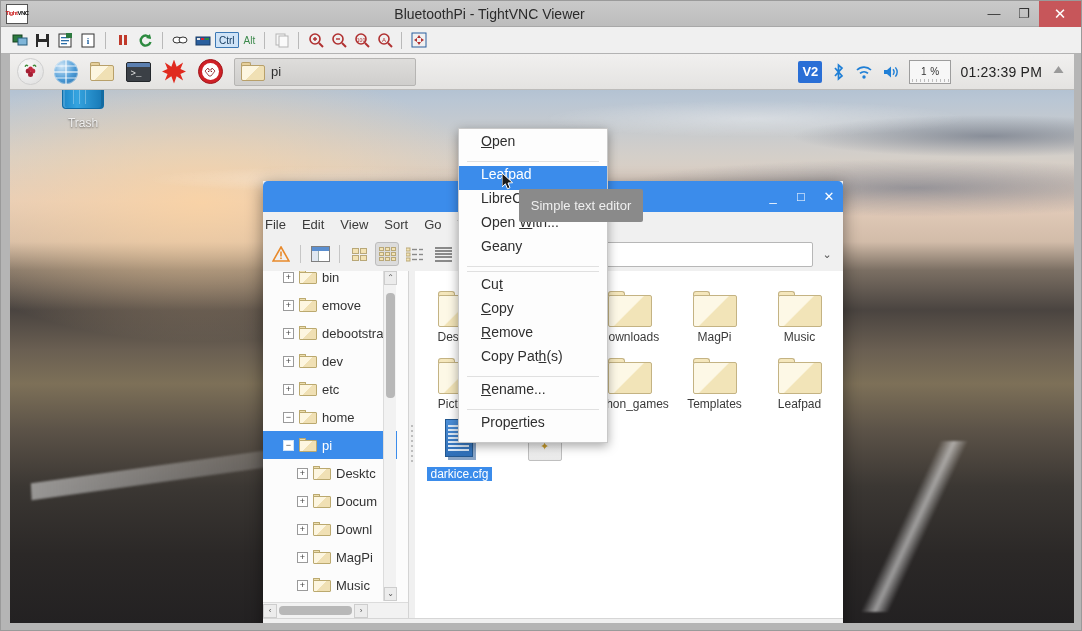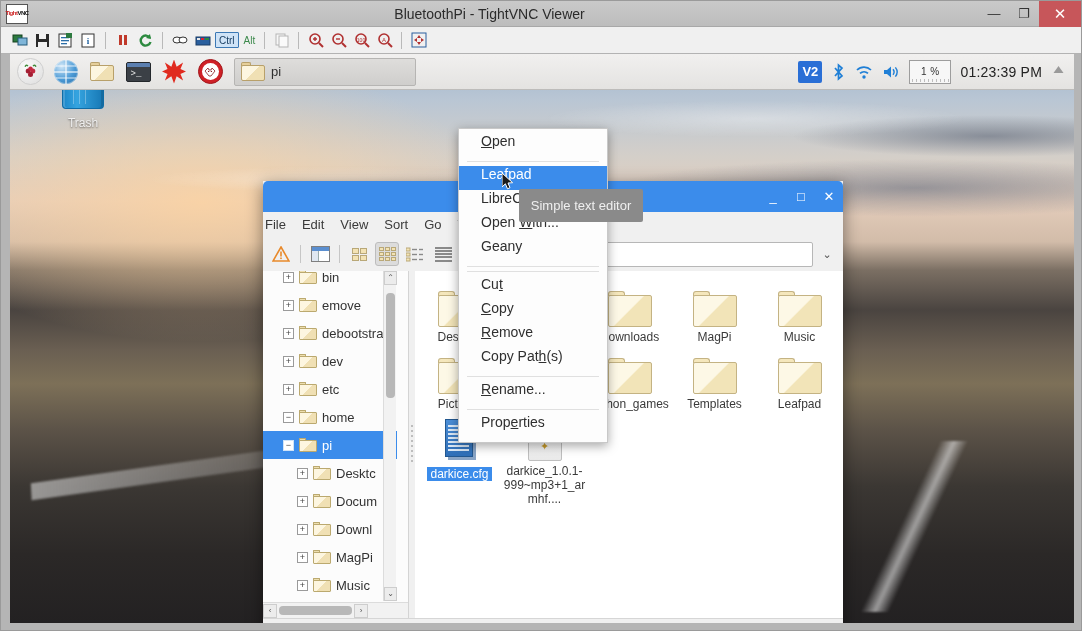--- a/index.html
+++ b/index.html
@@ -911,21 +911,20 @@
                     <div class="page"></div>
                     <div class="lines"></div>
                   </div>
                 </div>
                 <div class="fname"><span class="fname sel">darkice.cfg</span></div>
               </div>
               <div class="fitem">
                 <div class="ficon">
                   <div class="deb-icon">✦</div>
                 </div>
-                <div class="fname"><span>darkice_1.0.1-999~mp3+1_armhf....</span></div>
               </div>
             </div>
         </div>
       </div>
 
       <div id="fm-statusbar">
         
         
       </div>
     </div>

